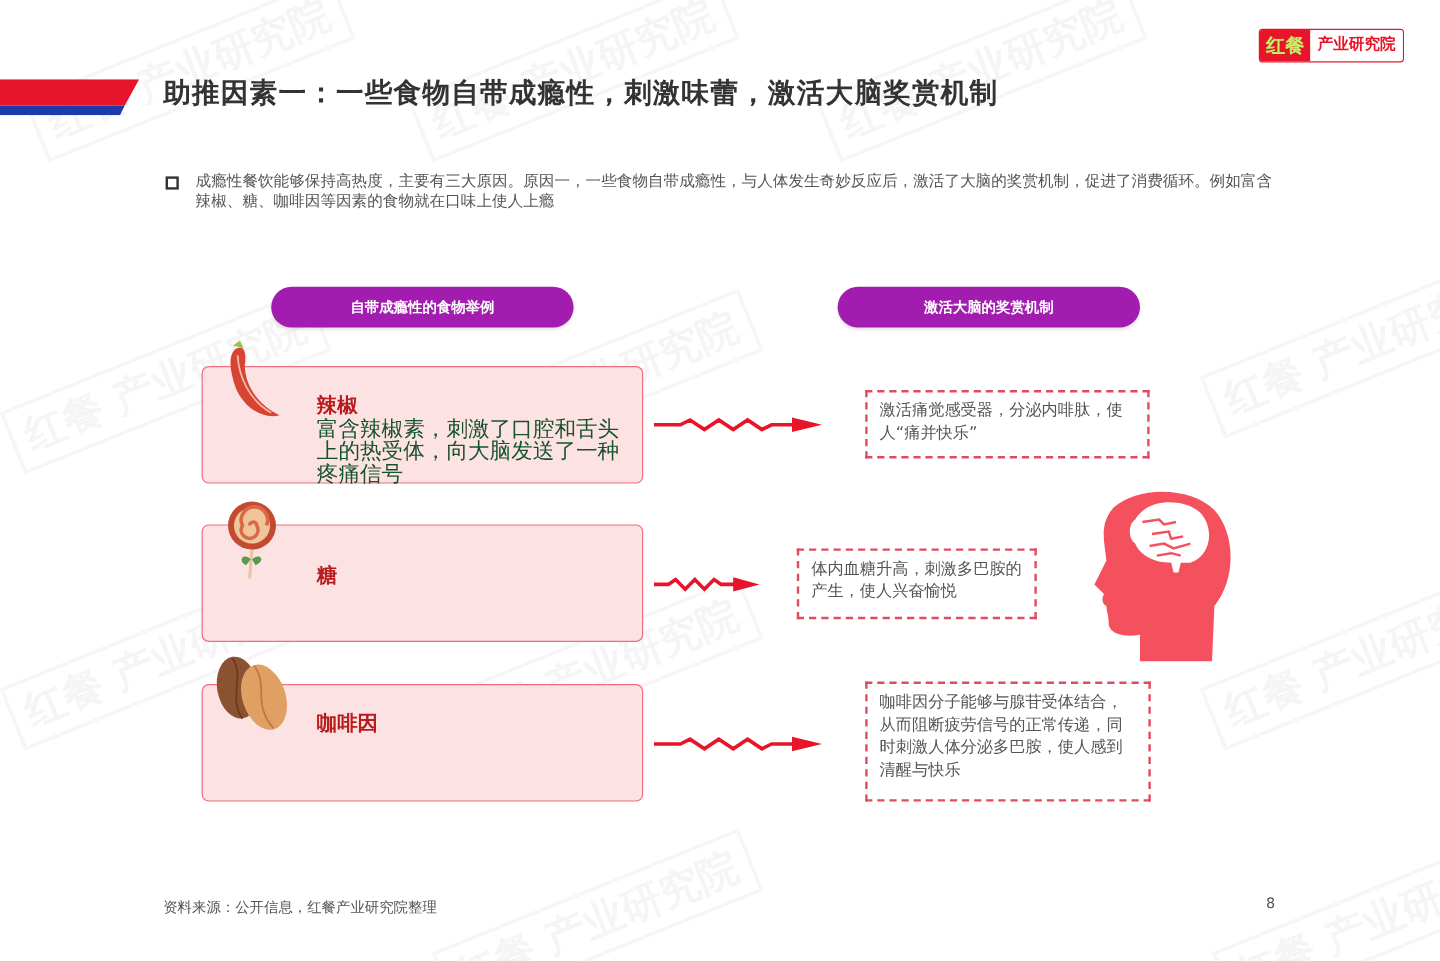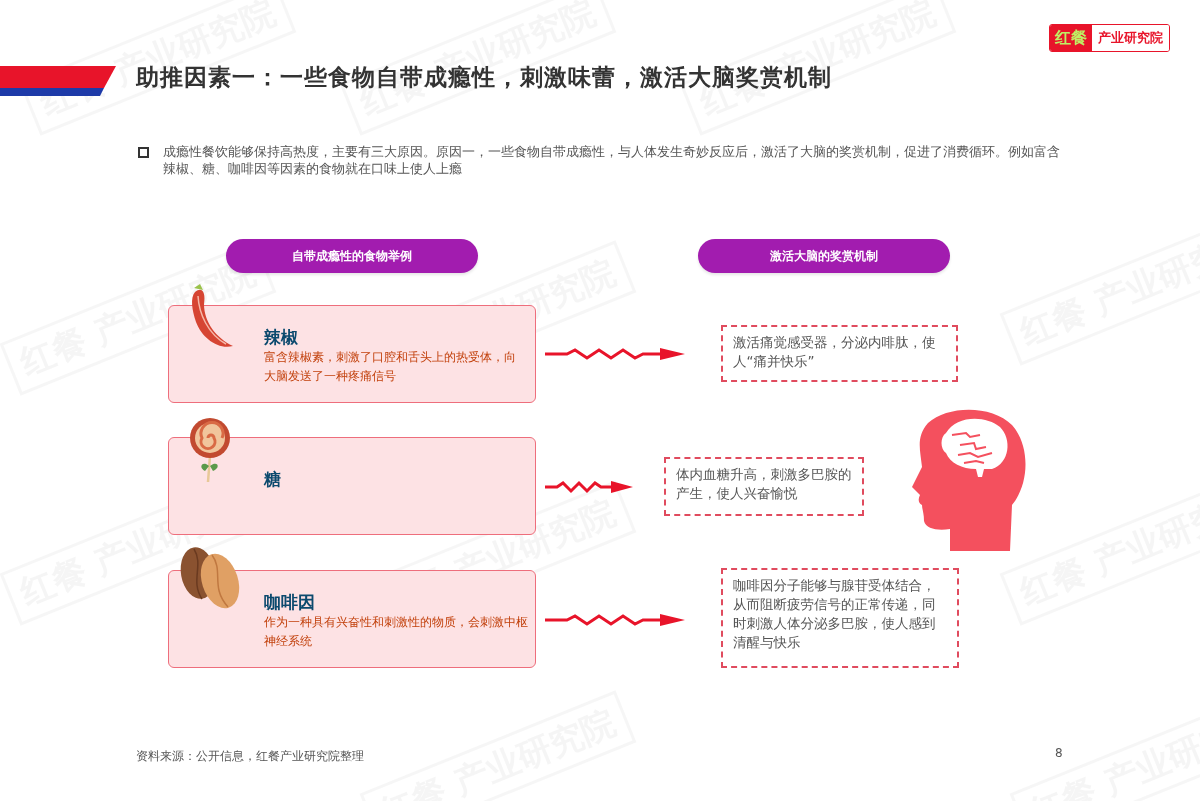--- a/index.html
+++ b/index.html
@@ -18,22 +18,22 @@
   .logo .white { background: #fff; color: #e8142a; font-weight: bold; font-size: 13px; padding: 3px 6px; line-height: 20px; }
 
   .intro { position: absolute; left: 138px; top: 143px; width: 930px; display: flex; }
   .intro .bullet { width: 11px; height: 11px; border: 2px solid #333; margin-top: 4px; margin-right: 14px; flex-shrink: 0; }
   .intro .text { font-size: 13px; line-height: 17px; color: #555; }
 
   .pill { position: absolute; height: 34px; border-radius: 17px; background: #a21caf; color: #fff; font-weight: bold;
     font-size: 12px; display: flex; align-items: center; justify-content: center; box-shadow: 0 2px 3px rgba(0,0,0,0.1); }
 
   .card { position: absolute; left: 168px; width: 368px; background: #fde2e4; border: 1.5px solid #ee6e7c; border-radius: 6px; }
-  .card .name { position: absolute; left: 95px; font-size: 17px; font-weight: bold; color: #0c4a6e; }
-  .card .desc { position: absolute; left: 95px; font-size: 12px; line-height: 19px; color: #c2410c; }
+  .card .name { position: absolute; left: 95px; font-size: 17px; font-weight: bold; color: #b91c1c; }
+  .card .desc { position: absolute; left: 95px; font-size: 18px; line-height: 19px; color: #14532d; }
 
   .wave { position: absolute; }
 
   .dashbox { position: absolute; border: 2px dashed #e04b5e; background: #fff; font-size: 13.5px; line-height: 19px; color: #555; padding: 6px 10px; }
 
   .icon { position: absolute; }
 
   .source { position: absolute; left: 136px; top: 748px; font-size: 12px; color: #555; }
   .pagenum { position: absolute; left: 1055px; top: 746px; font-size: 12px; color: #555; }
 </style>
@@ -89,21 +89,20 @@
   <line x1="22" y1="40" x2="20" y2="66" stroke="#e8c898" stroke-width="2.5"></line>
   <path d="M21,50 C14,44 10,52 17,55 Z" fill="#5a9a4a"></path>
   <path d="M22,50 C30,44 33,52 25,55 Z" fill="#5a9a4a"></path>
   <circle cx="22" cy="22" r="20" fill="#c24a30"></circle>
   <circle cx="22" cy="22" r="15" fill="#f1c59c"></circle>
   <path d="M22,22 m-2,0 a3,3 0 1,1 6,0 a7,7 0 1,1 -12,0 a11,11 0 1,1 20,0" stroke="#d96a45" stroke-width="3" fill="none"></path>
 </svg>
 
 <div class="card" style="top:570px; height:98px;">
   <div class="name" style="top:20px;">咖啡因</div>
-  <div class="desc" style="top:42px; width:270px;">作为一种具有兴奋性和刺激性的物质，会刺激中枢神经系统</div>
 </div>
 <svg class="icon" style="left:176px; top:541px;" width="72" height="72" viewBox="0 0 72 72">
   <ellipse cx="22" cy="32" rx="17" ry="26" transform="rotate(-10 22 32)" fill="#8a5230"></ellipse>
   <path d="M18,8 C28,24 14,40 26,58" stroke="#6a3a20" stroke-width="1.5" fill="none"></path>
   <ellipse cx="44" cy="40" rx="18" ry="28" transform="rotate(-18 44 40)" fill="#e0a064"></ellipse>
   <path d="M36,14 C48,30 34,46 52,66" stroke="#c07840" stroke-width="1.5" fill="none"></path>
 </svg>
 
 <svg class="wave" style="left:545px; top:344px;" width="145" height="20" viewBox="0 0 145 20">
   <path d="M0,10 L22,10 L30,6 L42,14 L54,6 L66,14 L78,6 L90,14 L98,10 L120,10" stroke="#e8142a" stroke-width="3" fill="none"></path>

